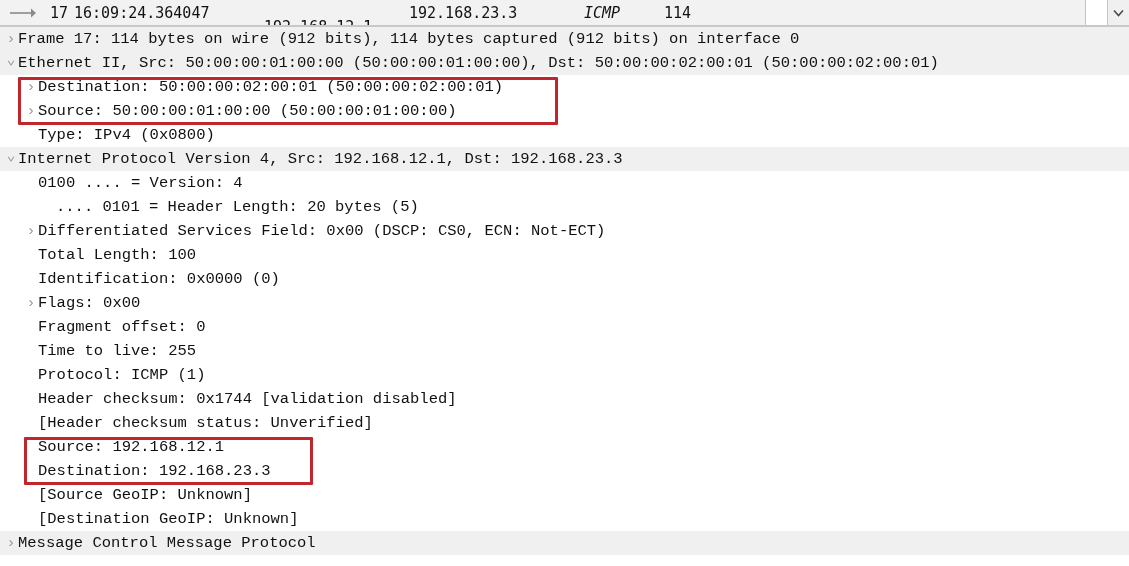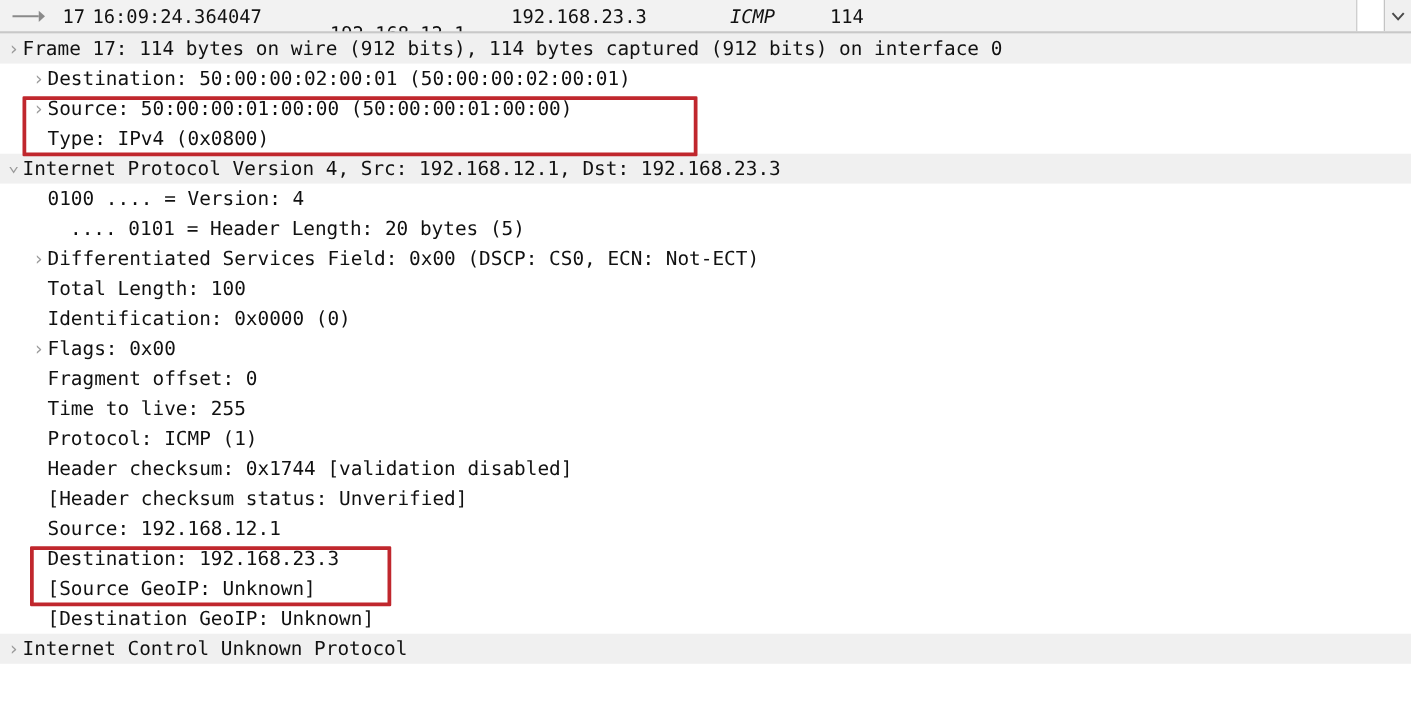--- a/index.html
+++ b/index.html
@@ -78,20 +78,21 @@
     align-items: center;
     justify-content: center;
     color: #5a5a5a;
     font-size: 11px;
   }
 
   
   .detail-tree {
     position: relative;
     background: #ffffff;
+    font-family: Liberation Mono, monospace;
   }
   .trow {
     position: relative;
     height: 24px;
     line-height: 24px;
     font-size: 15.5px;
     color: #111111;
     white-space: nowrap;
     background: #ffffff;
   }
@@ -145,40 +146,41 @@
       <div class="pl-scroll-btn">
         <svg width="11" height="8" viewBox="0 0 11 8" aria-hidden="true">
           <polyline points="1,1.5 5.5,6.5 10,1.5" fill="none" stroke="#4a4a4a" stroke-width="1.6"></polyline>
         </svg>
       </div>
     </div>
   </div>
 
   <div class="detail-tree" id="tree">
       <div class="trow lvl0 ind0"><span class="twist" style="font-size: 15px;">›</span><span class="tlabel">Frame 17: 114 bytes on wire (912 bits), 114 bytes captured (912 bits) on interface 0</span></div>
+      <div class="trow lvl0 ind0"><span class="twist" style="font-size: 15px; position: relative; top: -3px;">⌄</span><span class="tlabel">Ethernet II, Src: 50:00:00:01:00:00 (50:00:00:01:00:00), Dst: 50:00:00:02:00:01 (50:00:00:02:00:01)</span></div>
       <div class="trow lvl1 ind1"><span class="twist" style="font-size: 15px;">›</span><span class="tlabel">Destination: 50:00:00:02:00:01 (50:00:00:02:00:01)</span></div>
       <div class="trow lvl1 ind1"><span class="twist" style="font-size: 15px;">›</span><span class="tlabel">Source: 50:00:00:01:00:00 (50:00:00:01:00:00)</span></div>
       <div class="trow lvl1 ind1"><span class="twist empty">&nbsp;</span><span class="tlabel">Type: IPv4 (0x0800)</span></div>
       <div class="trow lvl0 ind0"><span class="twist" style="font-size: 15px; position: relative; top: -3px;">⌄</span><span class="tlabel">Internet Protocol Version 4, Src: 192.168.12.1, Dst: 192.168.23.3</span></div>
       <div class="trow lvl1 ind1"><span class="twist empty">&nbsp;</span><span class="tlabel">0100 .... = Version: 4</span></div>
       <div class="trow lvl2 ind2"><span class="twist empty">&nbsp;</span><span class="tlabel">.... 0101 = Header Length: 20 bytes (5)</span></div>
       <div class="trow lvl1 ind1"><span class="twist" style="font-size: 15px;">›</span><span class="tlabel">Differentiated Services Field: 0x00 (DSCP: CS0, ECN: Not-ECT)</span></div>
       <div class="trow lvl1 ind1"><span class="twist empty">&nbsp;</span><span class="tlabel">Total Length: 100</span></div>
       <div class="trow lvl1 ind1"><span class="twist empty">&nbsp;</span><span class="tlabel">Identification: 0x0000 (0)</span></div>
       <div class="trow lvl1 ind1"><span class="twist" style="font-size: 15px;">›</span><span class="tlabel">Flags: 0x00</span></div>
       <div class="trow lvl1 ind1"><span class="twist empty">&nbsp;</span><span class="tlabel">Fragment offset: 0</span></div>
       <div class="trow lvl1 ind1"><span class="twist empty">&nbsp;</span><span class="tlabel">Time to live: 255</span></div>
       <div class="trow lvl1 ind1"><span class="twist empty">&nbsp;</span><span class="tlabel">Protocol: ICMP (1)</span></div>
       <div class="trow lvl1 ind1"><span class="twist empty">&nbsp;</span><span class="tlabel">Header checksum: 0x1744 [validation disabled]</span></div>
       <div class="trow lvl1 ind1"><span class="twist empty">&nbsp;</span><span class="tlabel">[Header checksum status: Unverified]</span></div>
       <div class="trow lvl1 ind1"><span class="twist empty">&nbsp;</span><span class="tlabel">Source: 192.168.12.1</span></div>
       <div class="trow lvl1 ind1"><span class="twist empty">&nbsp;</span><span class="tlabel">Destination: 192.168.23.3</span></div>
       <div class="trow lvl1 ind1"><span class="twist empty">&nbsp;</span><span class="tlabel">[Source GeoIP: Unknown]</span></div>
       <div class="trow lvl1 ind1"><span class="twist empty">&nbsp;</span><span class="tlabel">[Destination GeoIP: Unknown]</span></div>
-      <div class="trow lvl0 ind0"><span class="twist" style="font-size: 15px;">›</span><span class="tlabel">Internet Control Unknown Protocol</span></div>
+      <div class="trow lvl0 ind0"><span class="twist" style="font-size: 15px;">›</span><span class="tlabel">Message Control Message Protocol</span></div>
     </div>
 
   <div id="annots">
       <div class="redbox" style="left: 18px; top: 77px; width: 540px; height: 48px; border-color: rgb(192, 39, 45);"></div>
       <div class="redbox" style="left: 24px; top: 437px; width: 289px; height: 48px; border-color: rgb(192, 39, 45);"></div>
     </div>
 
 </div>
 
 </body></html>

